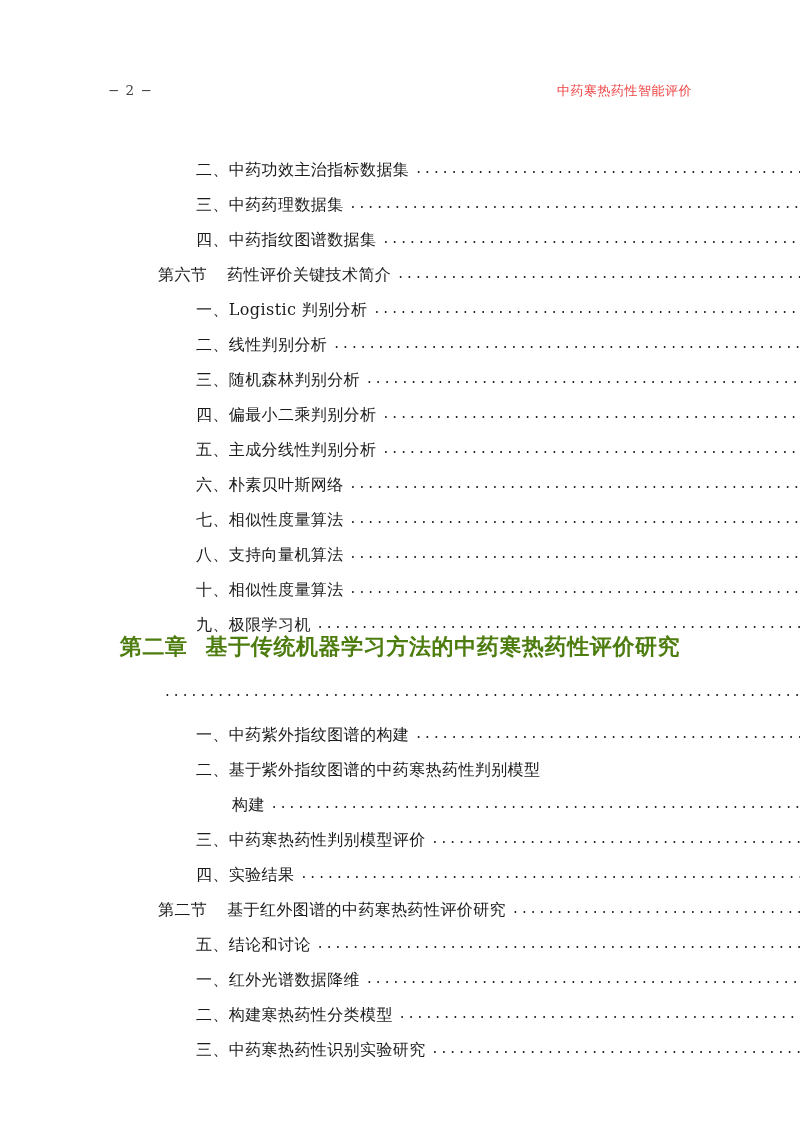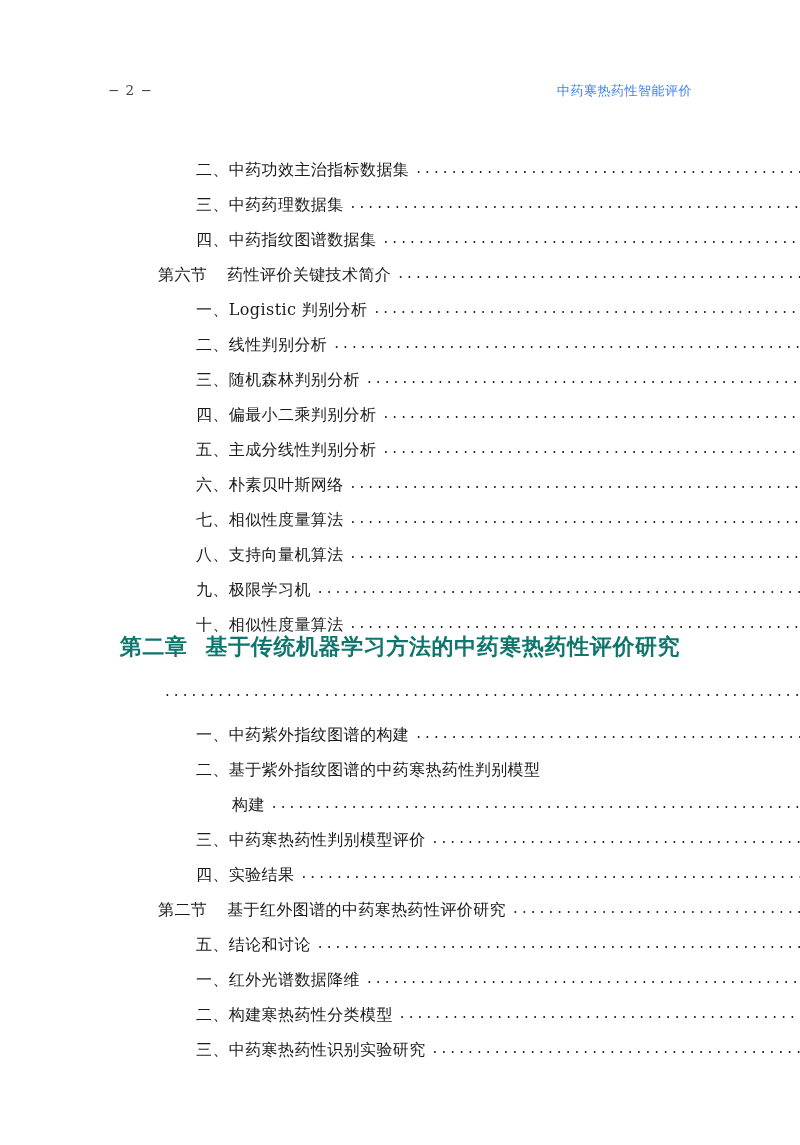--- a/index.html
+++ b/index.html
@@ -41,21 +41,21 @@
   }
   .header .folio {
     font-family: "DejaVu Serif", "Liberation Serif", serif;
     font-size: 13.5px;
     letter-spacing: 1px;
     color: #3f3f3f;
   }
   .header .book-title {
     font-size: 13px;
     letter-spacing: 0.5px;
-    color: #3b82f6;
+    color: #ef4444;
   }
 
   
   .toc {
     position: absolute;
     left: 0;
     top: 152px;
     width: 800px;
   }
 
@@ -128,21 +128,21 @@
   .chapter {
     position: absolute;
     left: 0;
     top: 632px;
     width: 800px;
     text-align: center;
     font-family: "DejaVu Sans", "Liberation Sans", sans-serif;
     font-weight: bold;
     font-size: 22px;
     letter-spacing: 0.6px;
-    color: #0f766e;
+    color: #4d7c0f;
     white-space: nowrap;
   }
   .chapter .ch-num { margin-right: 18px; }
 
   .bold-sec .label { font-weight: normal; }
 </style>
 </head>
 <body>
 
 <div class="page">
@@ -220,27 +220,27 @@
         </div>
       </div>
       <div class="toc-row">
         <div class="entry lvl-item">
           <span class="label">八、支持向量机算法</span>
           <span class="leader"></span>
         </div>
       </div>
       <div class="toc-row">
         <div class="entry lvl-item">
+          <span class="label">十、相似性度量算法</span>
+          <span class="leader"></span>
+        </div>
+      </div>
+      <div class="toc-row">
+        <div class="entry lvl-item">
           <span class="label">九、极限学习机</span>
-          <span class="leader"></span>
-        </div>
-      </div>
-      <div class="toc-row">
-        <div class="entry lvl-item">
-          <span class="label">十、相似性度量算法</span>
           <span class="leader"></span>
         </div>
       </div>
     </div>
 
   <div class="chapter">
     <span class="ch-num">第二章</span><span>基于传统机器学习方法的中药寒热药性评价研究</span>
   </div>
 
   <div class="toc" id="toc-bottom" style="top:682px;">

